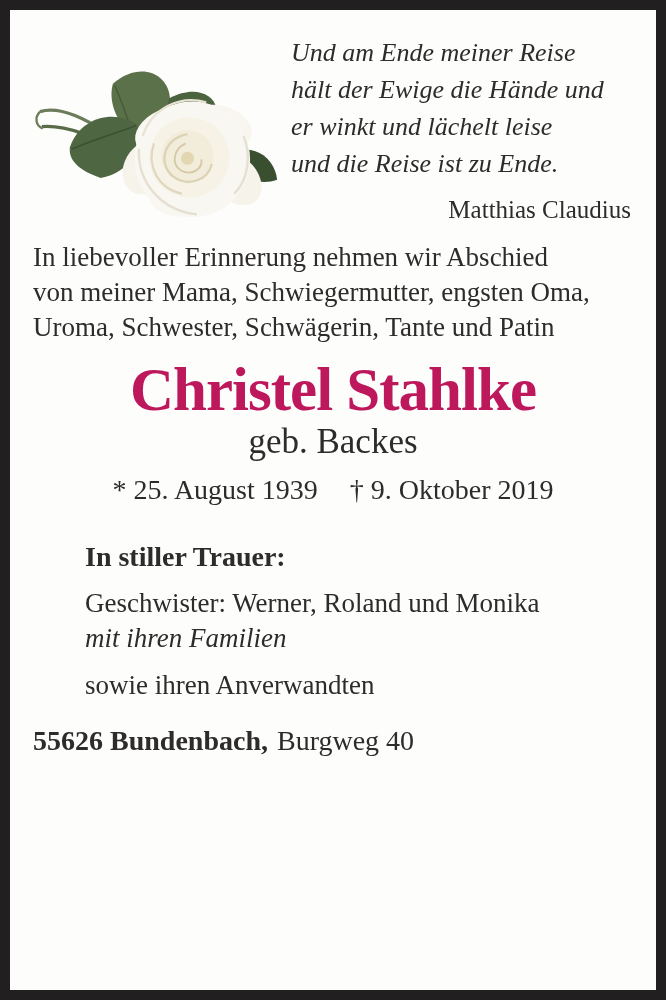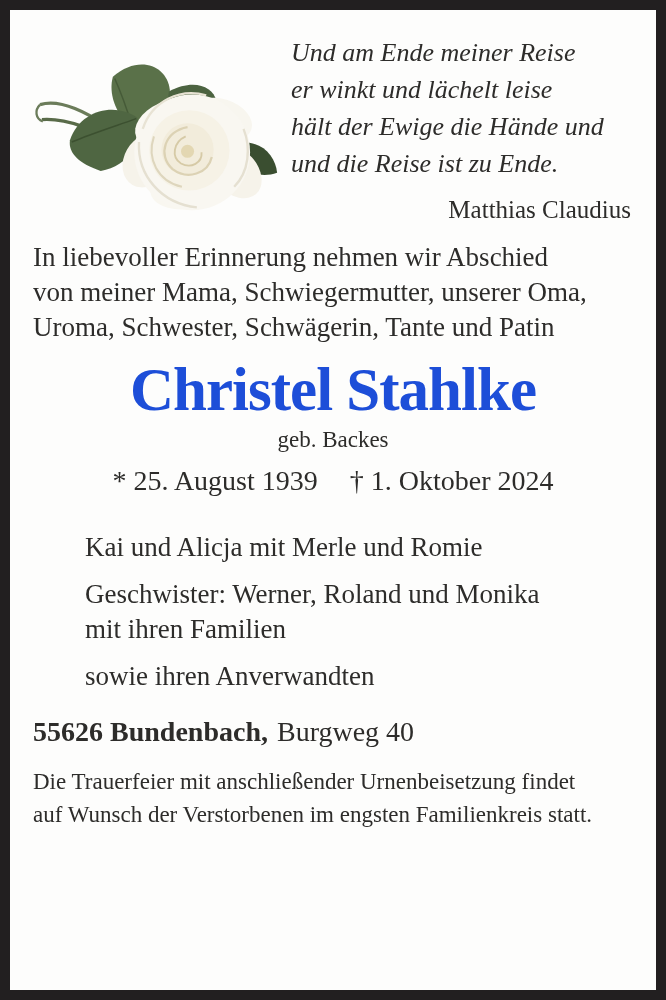--- a/index.html
+++ b/index.html
@@ -9,43 +9,43 @@
     height: 1000px;
     box-sizing: border-box;
     border: 10px solid #221f20;
     background: #fdfdfc;
     font-family: "Liberation Serif", "DejaVu Serif", serif;
     color: #2d2c2a;
     padding: 20px 23px 0 23px;
     overflow: hidden;
   }
   
-  .header { display: flex; align-items: center; }
+  .header { display: flex; align-items: flex-end; }
   .rose-wrap { width: 252px; height: 178px; flex: none; margin-top: 2px; margin-left: -6px; }
   .quote-block { flex: 1; margin-left: 12px; margin-top: 4px; }
   .quote-line { font-style: italic; font-size: 26px; line-height: 37px; white-space: nowrap; }
   .attribution { text-align: right; font-size: 25px; margin-top: 14px; padding-right: 2px; }
 
   
   .intro { margin-top: 16px; font-size: 27px; line-height: 35px; white-space: nowrap; }
 
   
   .name {
     text-align: center; font-weight: bold; font-size: 61px; line-height: 64px;
-    margin-top: 13px; color: #1d4ed8; letter-spacing: -1px;
+    margin-top: 13px; color: #be185d; letter-spacing: -1px;
   }
-  .maiden { text-align: center; font-size: 23px; margin-top: 5px; }
+  .maiden { text-align: center; font-size: 35px; }
   .dates { text-align: center; font-size: 28px; margin-top: 12px; }
   .dates .death { margin-left: 32px; }
 
   
   .mourners { margin-left: 52px; margin-top: 33px; font-size: 27px; line-height: 35px; }
   .m-title { font-weight: bold; font-size: 28px; margin-bottom: 12px; }
   .entry { margin-bottom: 12px; white-space: nowrap; }
-  .entry.cont { margin-top: -12px; }
+  .entry.cont { margin-top: -12px; font-style: italic; }
 
   
   .address { margin-top: 22px; font-size: 28px; }
   .address .city { font-weight: bold; }
   .address .street { margin-left: 9px; }
   .notice { margin-top: 17px; font-size: 23px; line-height: 33px; white-space: nowrap; }
 </style>
 </head>
 <body>
 
@@ -79,49 +79,45 @@
         <circle cx="174" cy="119" r="43" fill="#f6f2e6"></circle>
         <path d="M136 104 C128 128 140 152 166 158" stroke="#ded6bd" stroke-width="2.2" fill="none"></path>
         <circle cx="172" cy="118" r="28" fill="#f2ecdb"></circle>
         <path d="M172 94 C148 98 139 124 156 139 C172 151 194 144 198 126" stroke="#dcd2b4" stroke-width="2.4" fill="none"></path>
         <path d="M170 104 C157 110 154 126 165 133 C176 139 188 132 187 121" stroke="#d6caa6" stroke-width="2" fill="none"></path>
         <circle cx="172" cy="120" r="7" fill="#e3d7b2"></circle>
       </svg>
     </div>
     <div class="quote-block">
       <div class="quote-line">Und am Ende meiner Reise</div>
+      <div class="quote-line">hält der Ewige die Hände und</div>
       <div class="quote-line">er winkt und lächelt leise</div>
-      <div class="quote-line">hält der Ewige die Hände und</div>
       <div class="quote-line">und die Reise ist zu Ende.</div>
       <div class="attribution">Matthias Claudius</div>
     </div>
   </div>
 
   <div class="intro">
     <div>In liebevoller Erinnerung nehmen wir Abschied</div>
-    <div>von meiner Mama, Schwiegermutter, unserer Oma,</div>
+    <div>von meiner Mama, Schwiegermutter, engsten Oma,</div>
     <div>Uroma, Schwester, Schwägerin, Tante und Patin</div>
   </div>
 
   <div class="name">Christel Stahlke</div>
   <div class="maiden">geb. Backes</div>
 
   <div class="dates">
-    <span class="birth">* 25. August 1939</span><span class="death">† 1. Oktober 2024</span>
+    <span class="birth">* 25. August 1939</span><span class="death">† 9. Oktober 2019</span>
   </div>
 
   <div class="mourners">
-    <div class="entry">Kai und Alicja mit Merle und Romie</div>
+    <div class="m-title">In stiller Trauer:</div>
     <div class="entry">Geschwister: Werner, Roland und Monika</div>
     <div class="entry cont">mit ihren Familien</div>
     <div class="entry">sowie ihren Anverwandten</div>
   </div>
 
   <div class="address">
     <span class="city">55626 Bundenbach,</span><span class="street">Burgweg 40</span>
   </div>
 
-  <div class="notice">
-    <div>Die Trauerfeier mit anschließender Urnenbeisetzung findet</div>
-    <div>auf Wunsch der Verstorbenen im engsten Familienkreis statt.</div>
-  </div>
 
 </div>
 
 </body></html>

